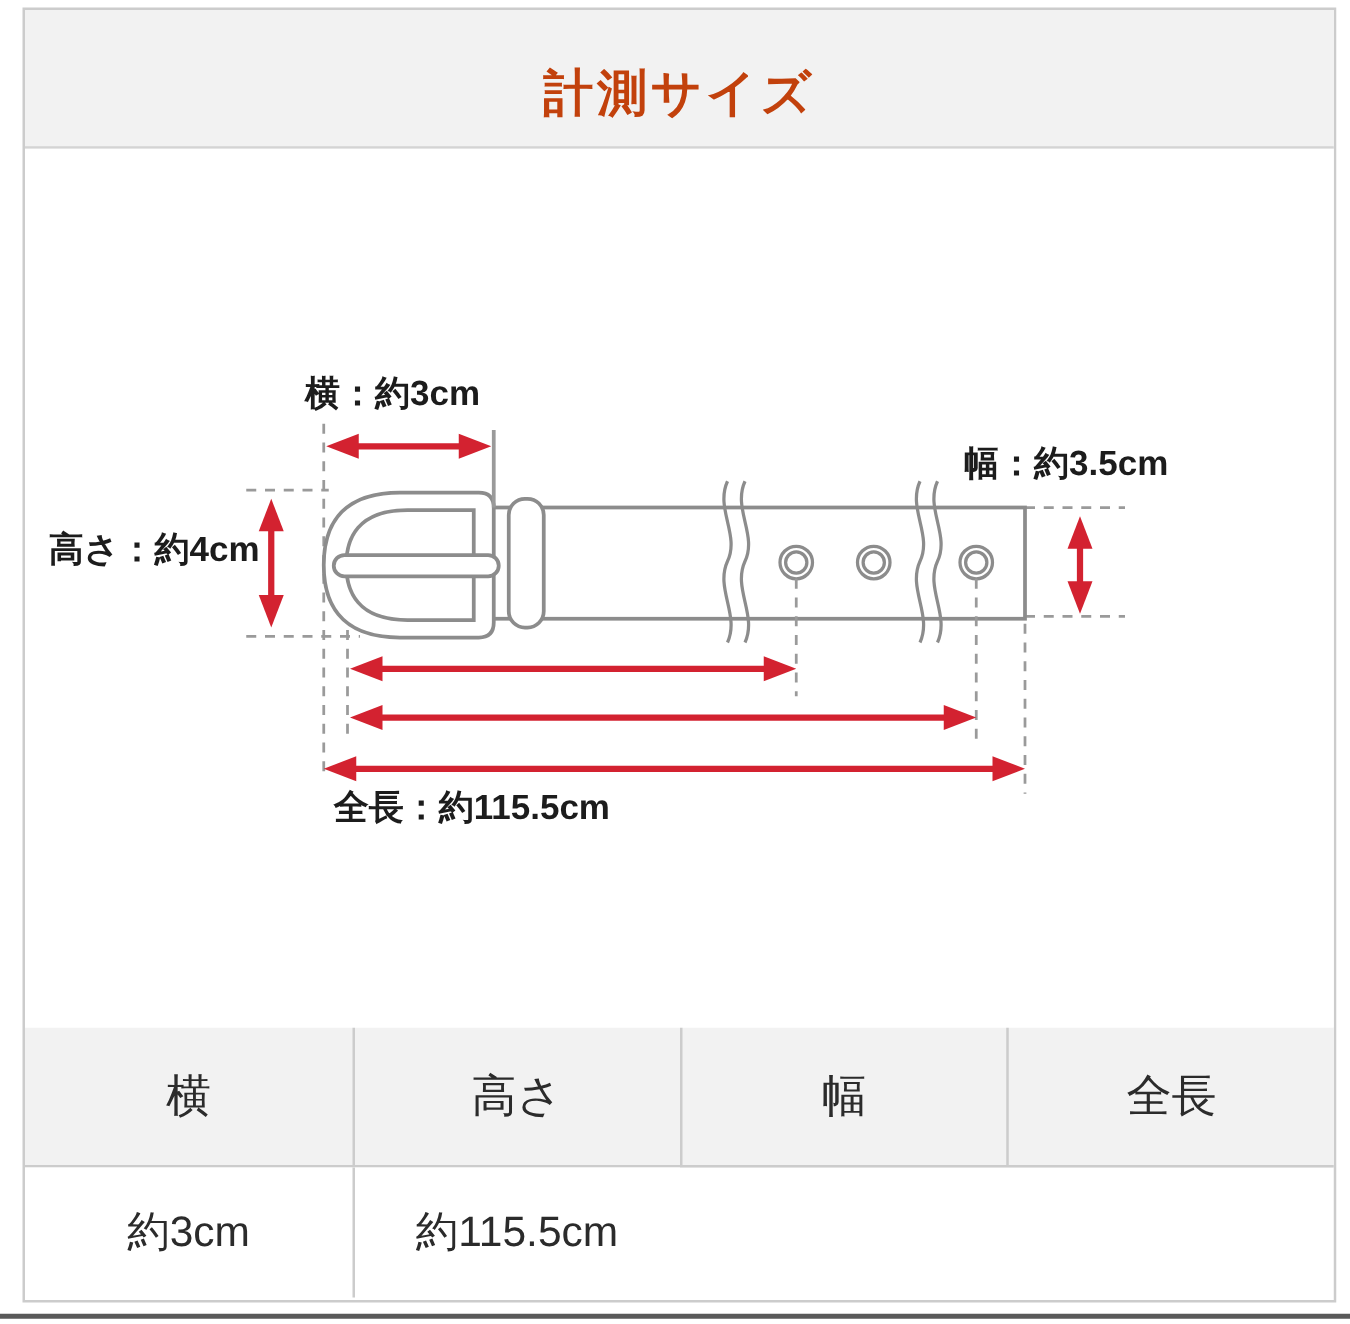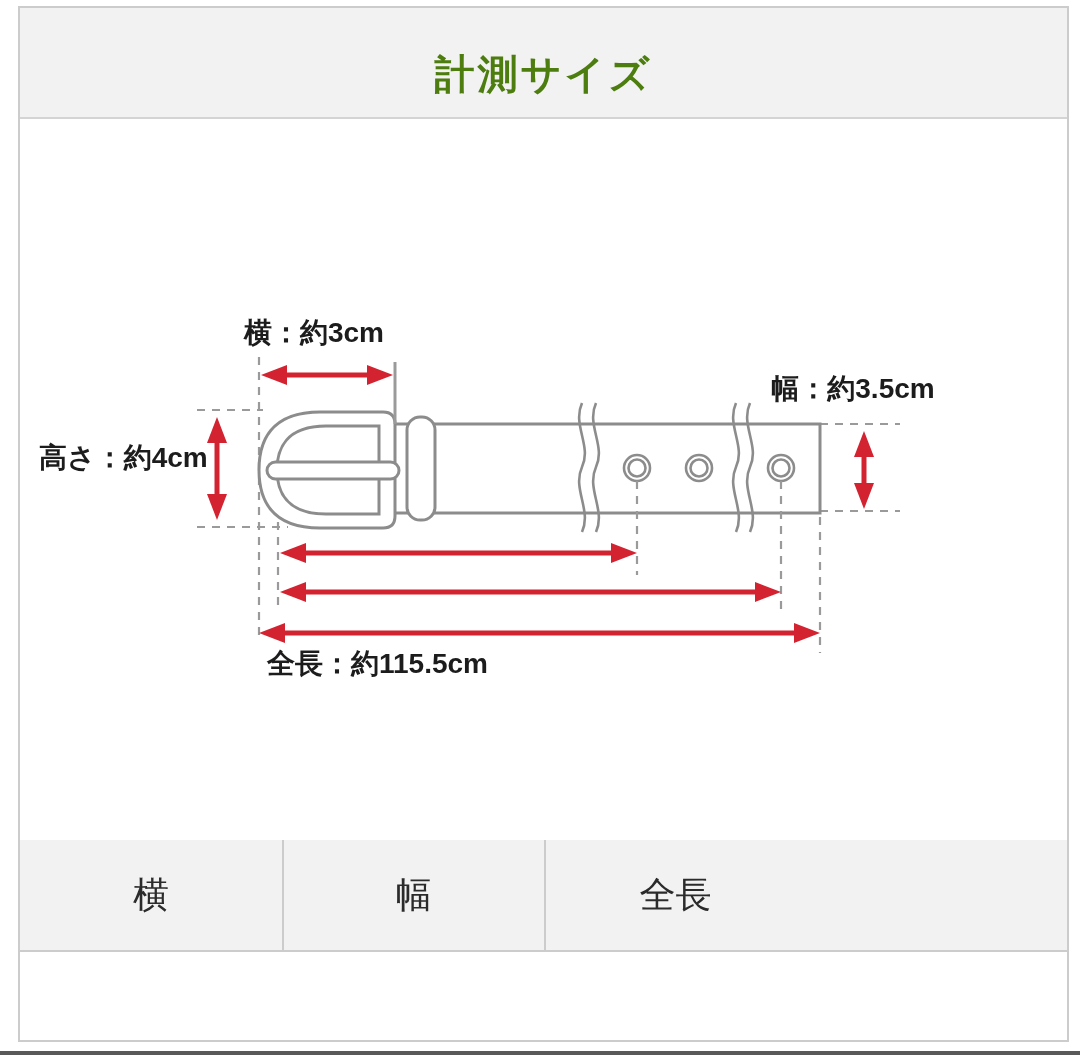--- a/index.html
+++ b/index.html
@@ -5,23 +5,23 @@
   * { box-sizing: border-box; margin: 0; padding: 0; }
   html,body { width:1080px; height:1059px; background:#ffffff;
               font-family:"Liberation Sans", sans-serif; }
   .page { position:relative; width:1080px; height:1059px; background:#ffffff; overflow:hidden; }
 
   .panel { position:absolute; left:18px; top:6px; width:1051px; height:1036px;
            border:2px solid #cccccc; background:#ffffff; }
 
   .title-band { height:111px; background:#f2f2f2; border-bottom:2px solid #d4d4d4;
                 display:flex; align-items:center; justify-content:center; }
-  .title-band h1 { font-size:40px; font-weight:700; color:#4d7c0f; letter-spacing:3px;margin-top:24px; }
+  .title-band h1 { font-size:40px; font-weight:700; color:#c2410c; letter-spacing:3px;margin-top:24px; }
 
-  .diagram-area { position:relative; width:1047px; height:703px; background:#ffffff;margin-top:18px; }
+  .diagram-area { position:relative; width:1047px; height:703px; background:#ffffff; }
   .diagram-area svg { position:absolute; left:0; top:0; width:1047px; height:703px; }
 
   .size-table { width:100%; }
   .size-table .tr { display:grid; grid-template-columns:repeat(4,1fr); }
   .size-table .tr.head { background:#f2f2f2; border-bottom:2px solid #cccccc; }
   .size-table .cell { display:flex; align-items:center; justify-content:center;
                       border-left:2px solid #cccccc; color:#2b2b2b; }
   .size-table .cell:first-child { border-left:none; }
   .size-table .tr.head .cell { height:110px; font-size:36px; }
   .size-table .tr.body .cell { height:104px; font-size:34px; background:#ffffff; }
@@ -121,22 +121,25 @@
           <text class="dlabel" x="19" y="330" text-anchor="start">高さ：約4cm</text>
           <text class="dlabel" x="833" y="261" text-anchor="middle">幅：約3.5cm</text>
           <text class="dlabel" x="247" y="536" text-anchor="start">全長：約115.5cm</text>
         </g>
       </svg>
     </div>
 
     <div class="size-table">
       <div class="tr head">
         <div class="cell">横</div>
+        <div class="cell">高さ</div>
         <div class="cell">幅</div>
         <div class="cell">全長</div>
       </div>
       <div class="tr body">
+        <div class="cell">約3cm</div>
+        <div class="cell">約115.5cm</div>
       </div>
     </div>
   </div>
 
   <div class="bottom-rule"></div>
 </div>
 
 </body></html>

